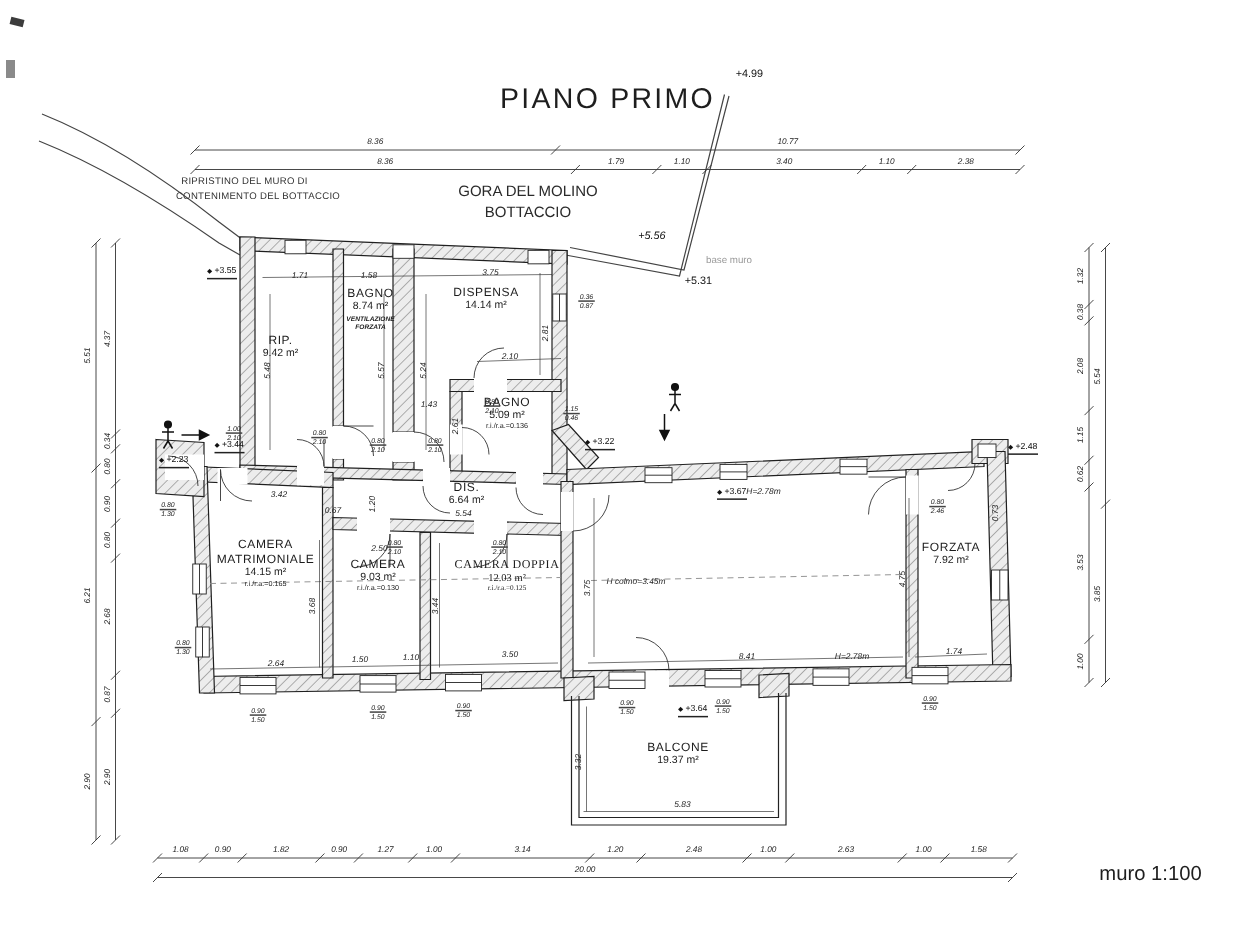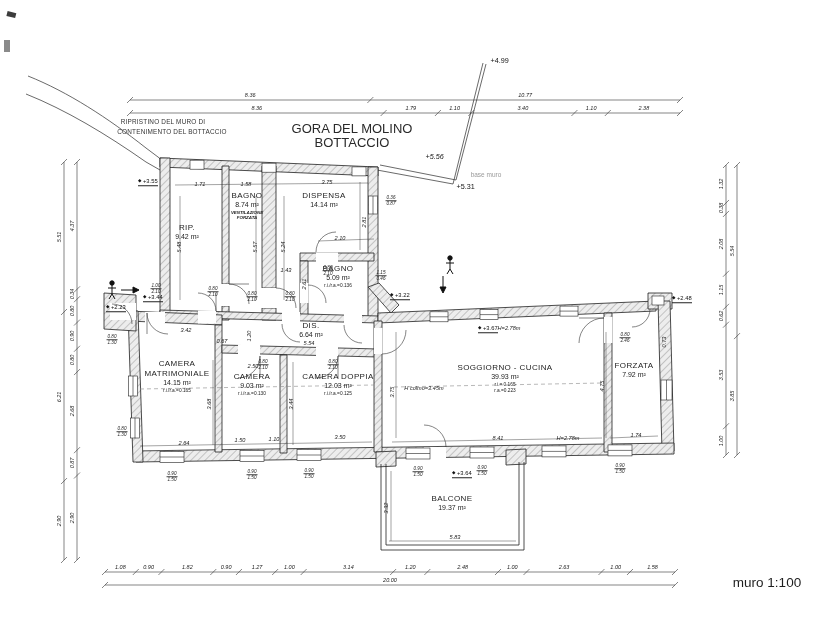--- a/index.html
+++ b/index.html
@@ -3,21 +3,21 @@
 <meta charset="utf-8">
 <style>
   html,body{margin:0;padding:0;background:#ffffff}
   #canvas{position:relative;width:840px;height:630px;background:#fff;overflow:hidden;
           font-family:"Liberation Sans",sans-serif;color:#222}
   #plan,#chains{position:absolute;left:0;top:0}
   #labels{position:absolute;left:0;top:0;width:840px;height:630px}
   .lbl{position:absolute;transform:translate(-50%,-50%);white-space:nowrap}
   .title{font-size:19px;letter-spacing:1.5px;color:#1e1e1e}
   .scala{font-size:13.5px;color:#1e1e1e}
-  .gora{font-size:13px;color:#2a2a2a}
+  .gora{font-size:10px;color:#2a2a2a}
   .rip-note{font-size:6.4px;letter-spacing:.2px;color:#333}
   .base-muro{font-size:6.5px;color:#9a9a9a}
   .room{position:absolute;transform:translate(-50%,-50%);text-align:center;color:#1c1c1c;line-height:1.25}
   .room-name{font-size:8px;letter-spacing:.4px}
   .room-area{font-size:7px}
   .room-sub{font-size:4.8px;color:#222}
   .room-sub.vf{font-weight:bold;font-style:italic;font-size:4.4px}
   .dim{position:absolute;font-size:5.6px;font-style:italic;color:#222;
        transform:translate(-50%,-50%);white-space:nowrap}
   .dim.rot{transform:translate(-50%,-50%) rotate(-90deg)}
@@ -309,20 +309,21 @@
       </g>
       <g stroke="#333" stroke-width="0.6">
         <line x1="737" y1="165" x2="737" y2="455"></line>
         <line x1="734" y1="168" x2="740" y2="162"></line>
         <line x1="734" y1="339.0969116080937" x2="740" y2="333.0969116080937"></line>
         <line x1="734" y1="458" x2="740" y2="452"></line>
       </g>
     </svg>
 
   <div id="labels">
+    <div class="lbl title" style="left:405px;top:67px">PIANO PRIMO</div>
     <div class="lbl scala" style="left:767px;top:582px">muro 1:100</div>
     <div class="lbl gora" style="left:352px;top:128px">GORA DEL MOLINO</div>
     <div class="lbl gora" style="left:352px;top:142px">BOTTACCIO</div>
     <div class="lbl rip-note" style="left:163px;top:121px">RIPRISTINO DEL MURO DI</div>
     <div class="lbl rip-note" style="left:172px;top:131px">CONTENIMENTO DEL BOTTACCIO</div>
     <div class="lbl base-muro" style="left:486px;top:174px">base muro</div>
   <div class="room" style="left: 187px; top: 232px;">
         <div class="room-name">RIP.</div>
         <div class="room-area">9.42 m²</div>
       </div>
@@ -349,30 +350,24 @@
         <div class="room-name">CAMERA</div>
         <div class="room-name">MATRIMONIALE</div>
         <div class="room-area">14.15 m²</div>
         <div class="room-sub">r.i./r.a.=0.165</div>
       </div>
       <div class="room" style="left: 252px; top: 384px;">
         <div class="room-name">CAMERA</div>
         <div class="room-area">9.03 m²</div>
         <div class="room-sub">r.i./r.a.=0.130</div>
       </div>
-      <div class="room" style="left: 338px; top: 384px;">
+      <div class="room" style="left: 338px; top: 384px; font-family: Liberation Serif, serif;">
         <div class="room-name">CAMERA DOPPIA</div>
         <div class="room-area">12.03 m²</div>
         <div class="room-sub">r.i./r.a.=0.125</div>
-      </div>
-      <div class="room" style="left: 505px; top: 378px;">
-        <div class="room-name">SOGGIORNO - CUCINA</div>
-        <div class="room-area">39.93 m²</div>
-        <div class="room-sub">r.i.= 0.165</div>
-        <div class="room-sub">r.a.=0.223</div>
       </div>
       <div class="room" style="left: 634px; top: 370px;">
         <div class="room-name">FORZATA</div>
         <div class="room-area">7.92 m²</div>
       </div>
       <div class="room" style="left: 452px; top: 503px;">
         <div class="room-name">BALCONE</div>
         <div class="room-area">19.37 m²</div>
       </div>
       <div class="dim" style="left: 200px; top: 184px;">1.71</div>
@@ -471,21 +466,21 @@
         <div>1.50</div>
       </div>
       <div class="opening" style="left: 482px; top: 471px;">
         <div class="w">0.90</div>
         <div>1.50</div>
       </div>
       <div class="opening" style="left: 620px; top: 469px;">
         <div class="w">0.90</div>
         <div>1.50</div>
       </div>
-      <div class="level plain" style="left: 489px; top: 61px;">+4.99</div>
+      <div class="level plain" style="left: 489px; top: 49px;">+4.99</div>
       <div class="level plain" style="left: 424px; top: 157px; font-style: italic;">+5.56</div>
       <div class="level plain" style="left: 455px; top: 187px;">+5.31</div>
       <div class="level" style="left: 138px; top: 182px;">+3.55</div>
       <div class="level" style="left: 106px; top: 308px;">+2.23</div>
       <div class="level" style="left: 143px; top: 298px;">+3.44</div>
       <div class="level" style="left: 390px; top: 296px;">+3.22</div>
       <div class="level" style="left: 478px; top: 329px;">+3.67</div>
       <div class="level" style="left: 672px; top: 299px;">+2.48</div>
       <div class="level" style="left: 452px; top: 474px;">+3.64</div>
       <div class="chain-label" style="left: 250.178px; top: 95px; transform: translate(-50%, -50%);">8.36</div>

